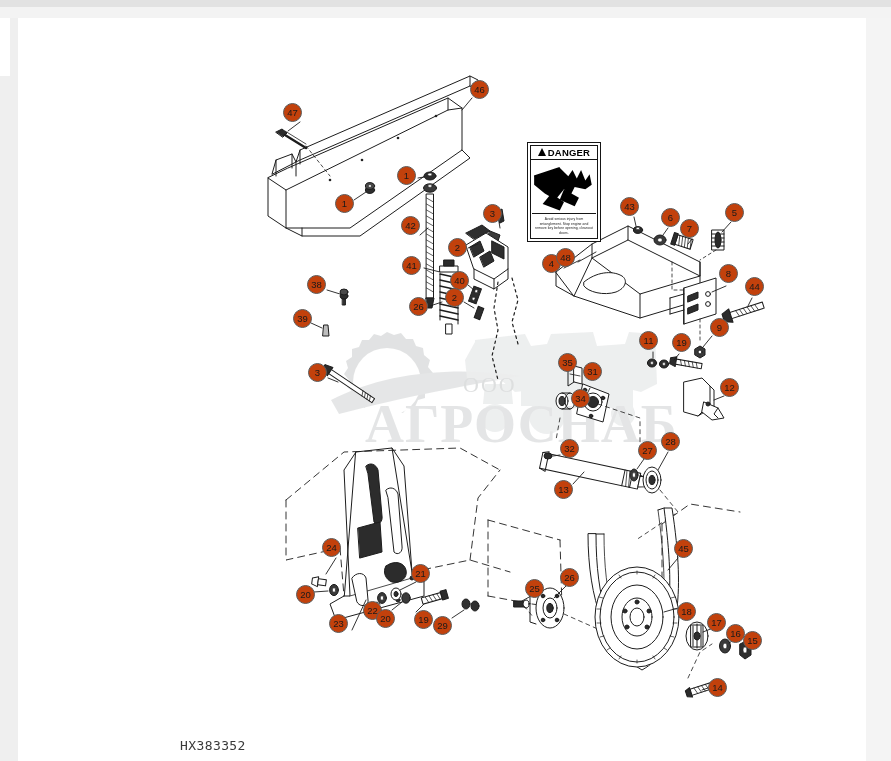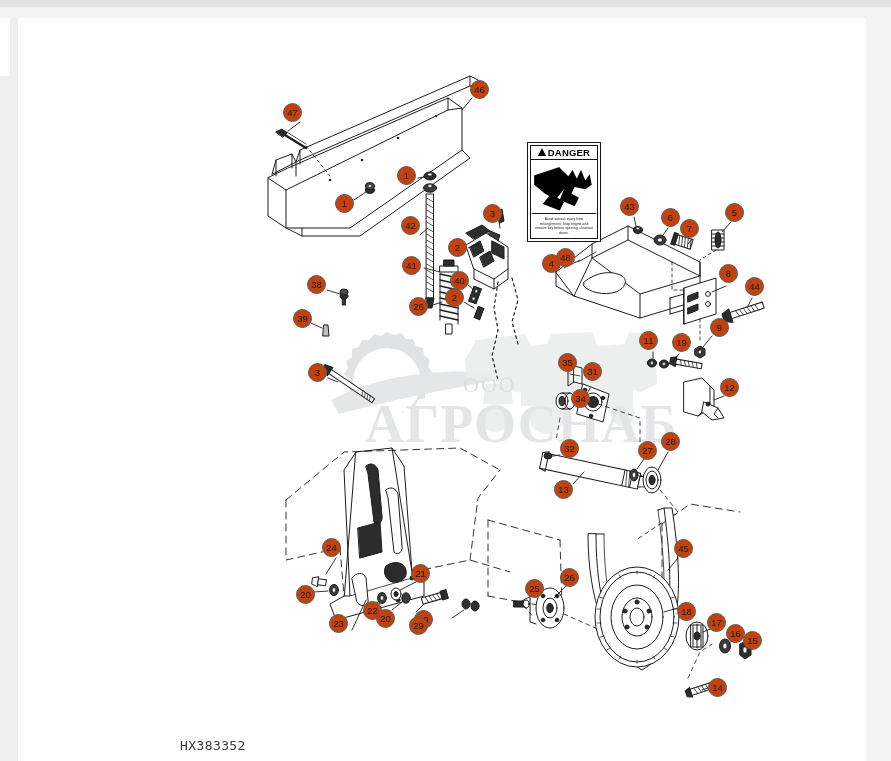--- a/index.html
+++ b/index.html
@@ -665,21 +665,21 @@
       <div class="callout" style="left: 554px; top: 480px;">13</div>
       <div class="callout" style="left: 638px; top: 441px;">27</div>
       <div class="callout" style="left: 661px; top: 432px;">28</div>
       <div class="callout" style="left: 322px; top: 538px;">24</div>
       <div class="callout" style="left: 296px; top: 585px;">20</div>
       <div class="callout" style="left: 329px; top: 614px;">23</div>
       <div class="callout" style="left: 363px; top: 601px;">22</div>
       <div class="callout" style="left: 376px; top: 609px;">20</div>
       <div class="callout" style="left: 400px; top: 610px; margin-left: 14px;">19</div>
       <div class="callout" style="left: 411px; top: 564px;">21</div>
-      <div class="callout" style="left: 409px; top: 616px;">29</div>
+      <div class="callout" style="left: 433px; top: 616px;">29</div>
       <div class="callout" style="left: 525px; top: 579px;">25</div>
       <div class="callout" style="left: 560px; top: 568px;">26</div>
       <div class="callout" style="left: 674px; top: 539px;">45</div>
       <div class="callout" style="left: 677px; top: 602px;">18</div>
       <div class="callout" style="left: 707px; top: 613px; text-align: right;">17</div>
       <div class="callout" style="left: 726px; top: 624px;">16</div>
       <div class="callout" style="left: 743px; top: 631px;">15</div>
       <div class="callout" style="left: 708px; top: 678px;">14</div>
     </div>
 

